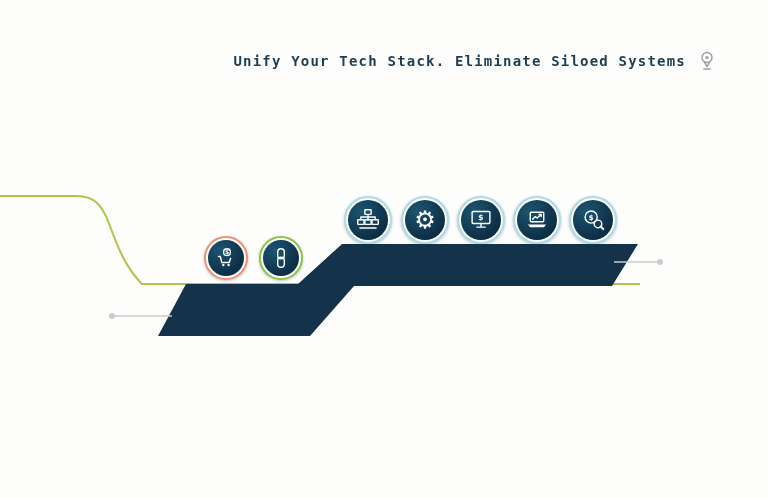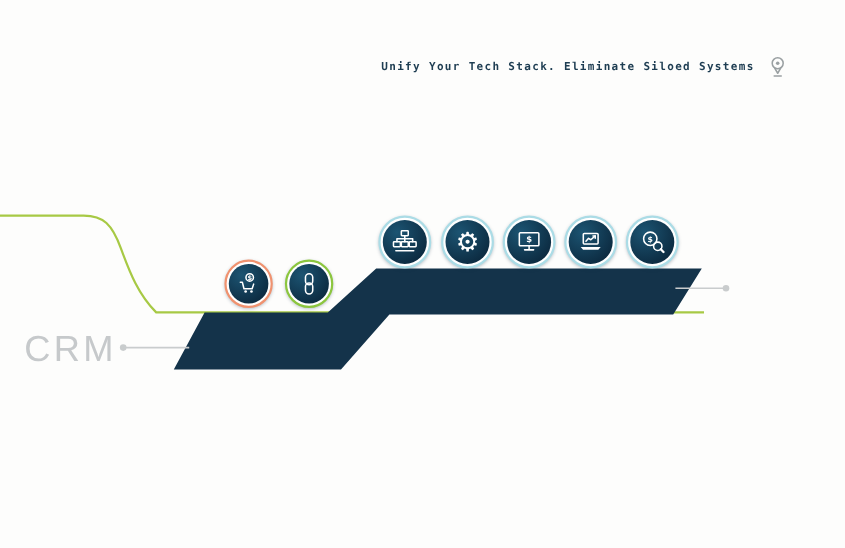--- a/index.html
+++ b/index.html
@@ -4,21 +4,21 @@
 <style>
   html,body{margin:0;padding:0;background:#ffffff;}
   .canvas{
     position:relative;width:768px;height:498px;overflow:hidden;
     background:#fdfdfc;font-family:"Liberation Sans",sans-serif;
   }
   .scene{position:absolute;left:0;top:0;z-index:0;}
   
   .headline{position:absolute;top:50px;right:50px;display:flex;align-items:center;gap:10px;z-index:3;}
   .headline-text{
-    font-family:"DejaVu Sans Mono",monospace;font-weight:bold;font-size:10px;
+    font-family:"DejaVu Sans Mono",monospace;font-weight:bold;font-size:14px;
     letter-spacing:1.2px;color:#1e3d52;white-space:nowrap;
   }
   
   .endpoint{
     position:absolute;z-index:1;font-size:33px;letter-spacing:3px;
     color:#c6c9cb;font-weight:400;line-height:1;
   }
   .endpoint.crm{left:22px;top:300px;}
   .endpoint.erp{left:678px;top:246px;}
   
@@ -63,21 +63,20 @@
   <div class="headline">
     <span class="headline-text">Unify Your Tech Stack. Eliminate Siloed Systems</span>
     <svg class="icon-svg" width="22" height="22" viewBox="0 0 22 22" fill="none" stroke="#9aa0a2" stroke-width="1.4" stroke-linecap="round" stroke-linejoin="round">
       <circle cx="11" cy="7.5" r="5"></circle>
       <circle cx="11" cy="7.5" r="1.6" fill="#9aa0a2" stroke="none"></circle>
       <path d="M8.4 12.2L11 16.6l2.6-4.4"></path>
       <path d="M7.8 19h6.4"></path>
     </svg>
   </div>
 
-  <div class="endpoint crm">CRM</div>
 
   <div class="badge small ring-coral" style="left:204px;top:236px;">
     <div class="core">
       <svg class="icon-svg" width="24" height="24" viewBox="0 0 24 24" fill="none" stroke="#ffffff" stroke-width="1.4" stroke-linecap="round" stroke-linejoin="round">
         <circle cx="13" cy="6.2" r="3.4"></circle>
         <text x="13" y="8.3" text-anchor="middle" font-size="6" font-weight="bold" fill="#ffffff" stroke="none" font-family="&quot;DejaVu Sans&quot;, sans-serif">$</text>
         <path d="M4.5 10.5h1.8l1.5 6h7.4l1.4-4.2"></path>
         <circle cx="9.3" cy="19" r="1.2" fill="#ffffff" stroke="none"></circle>
         <circle cx="14.6" cy="19" r="1.2" fill="#ffffff" stroke="none"></circle>
       </svg>

